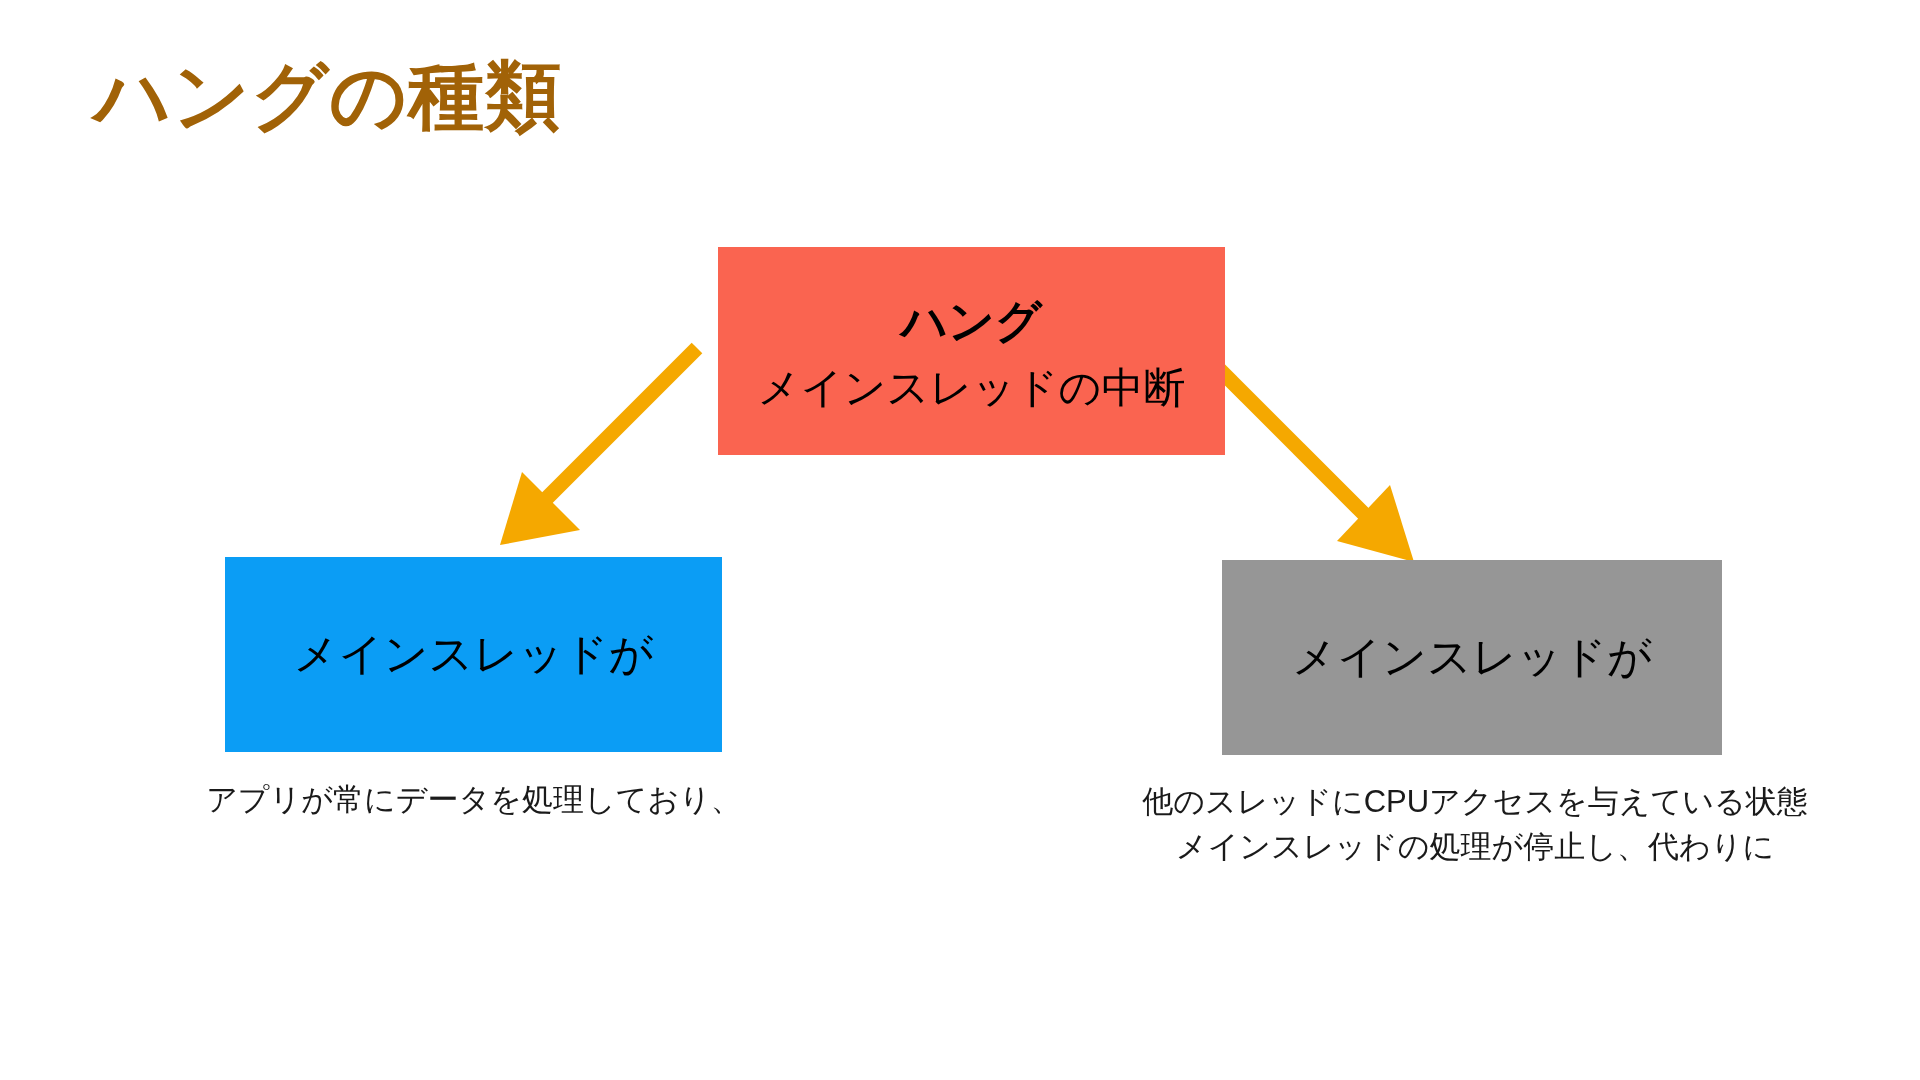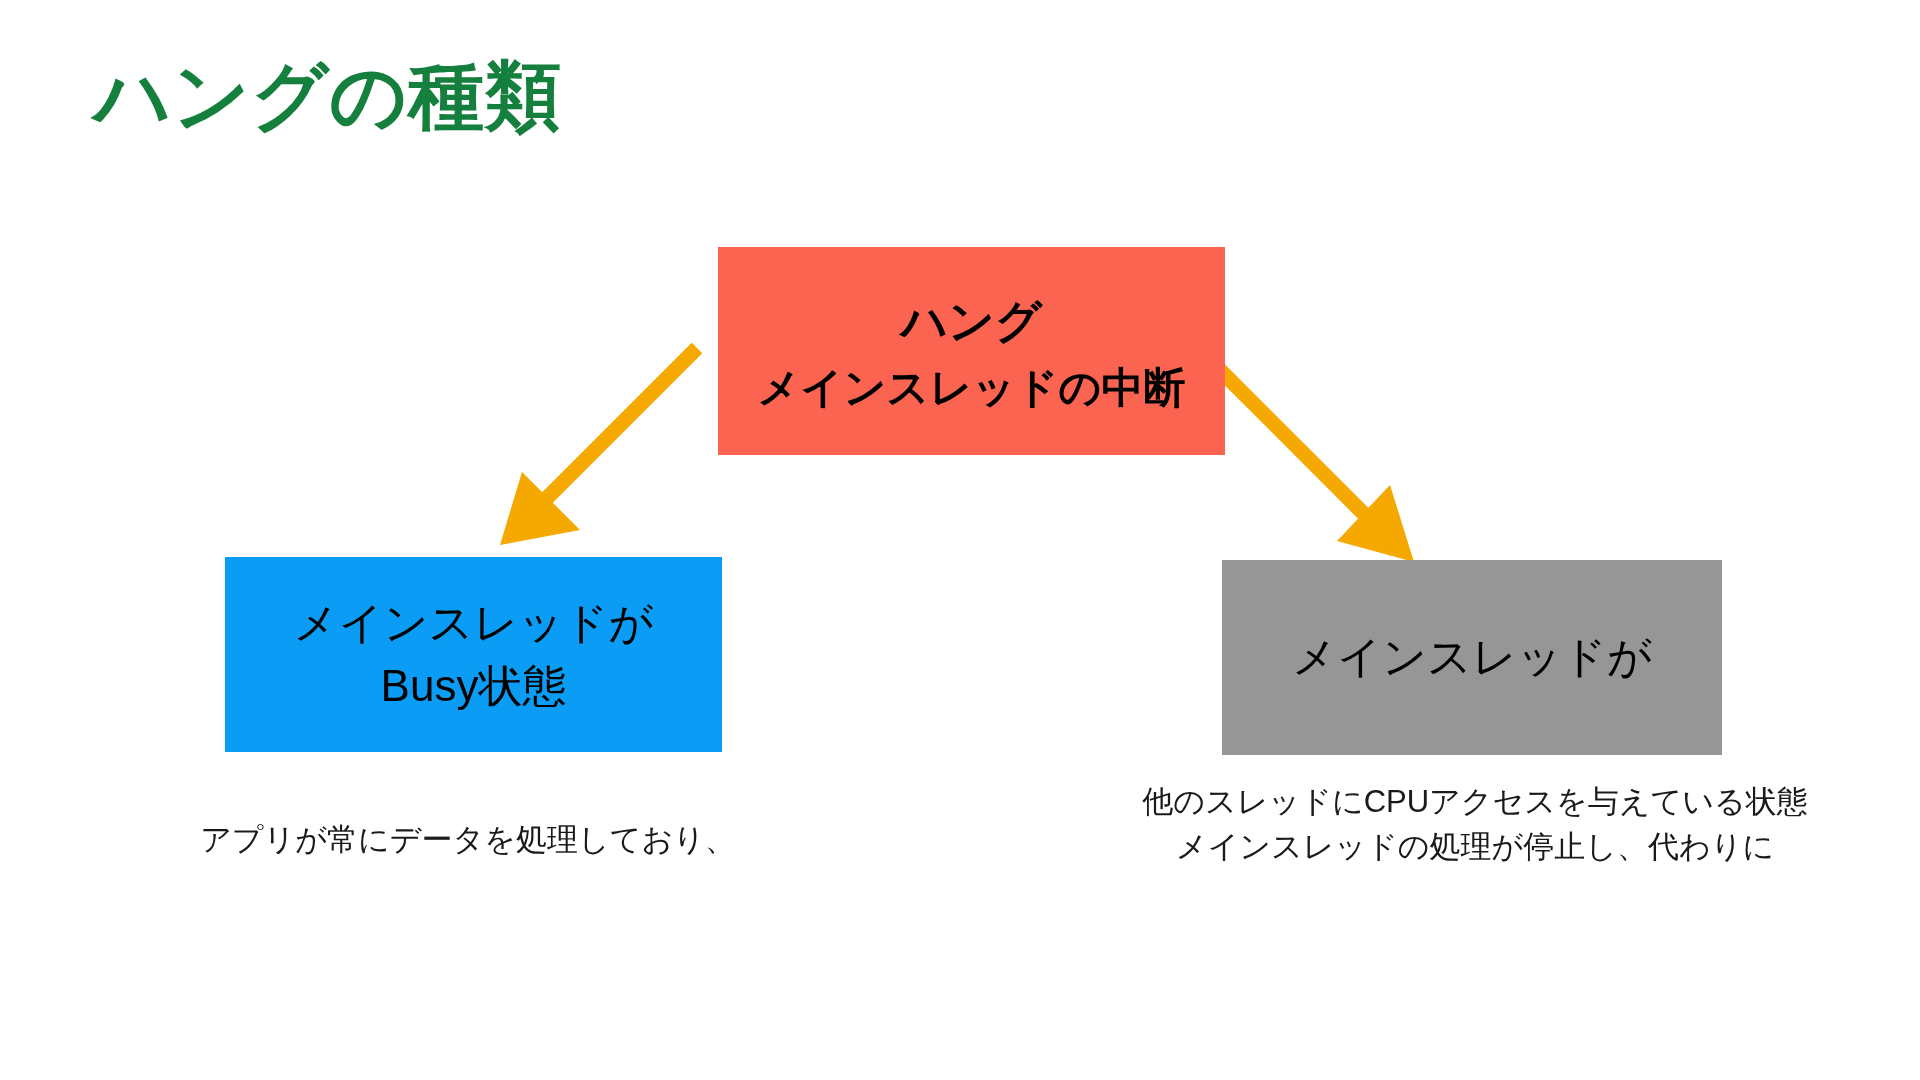--- a/index.html
+++ b/index.html
@@ -23,21 +23,21 @@
   
   #slide-title {
     position: absolute;
     left: 94px;
     top: 52px;
     font-size: 76px;
     font-weight: bold;
     letter-spacing: 0.01em;
     line-height: 1.15;
     white-space: nowrap;
-    color: #15803d;
+    color: #a16207;
     text-align: right;
   }
 
   
   #arrow-layer {
     position: absolute;
     left: 0;
     top: 0;
     width: 1920px;
     height: 1080px;
@@ -64,21 +64,21 @@
     padding-top: 6px;
   }
   #node-hang .node-title {
     font-size: 46px;
     font-weight: bold;
     line-height: 1.2;
     margin-bottom: 14px;
   }
   #node-hang .node-sub {
     font-size: 42px;
-    font-weight: bold;
+    font-weight: normal;
     line-height: 1.2;
   }
 
   #node-busy {
     left: 225px;
     top: 557px;
     width: 497px;
     height: 195px;
     background: #0b9df5;
   }
@@ -100,24 +100,23 @@
   .caption {
     position: absolute;
     text-align: center;
     font-size: 31px;
     font-weight: normal;
     line-height: 1.45;
     color: #1a1a1a;
     white-space: nowrap;
   }
   #caption-busy {
-    left: 168px;
+    left: 174px;
     top: 778px;
     width: 600px;
-    margin-top: 40px;
   }
   #caption-blocked {
     left: 1105px;
     top: 780px;
     width: 740px;
   }
 </style>
 </head>
 <body>
 
@@ -138,21 +137,20 @@
     </g>
   </svg>
 
   <div id="node-hang" class="node-box">
     <div class="node-title">ハング</div>
     <div class="node-sub">メインスレッドの中断</div>
   </div>
 
   <div id="node-busy" class="node-box">
     <div class="node-line">メインスレッドが</div>
-    <div class="node-line">Busy状態</div>
   </div>
 
   <div id="node-blocked" class="node-box">
     <div class="node-line">メインスレッドが</div>
   </div>
 
   <div id="caption-busy" class="caption">
     <div>アプリが常にデータを処理しており、</div>
   </div>
 

